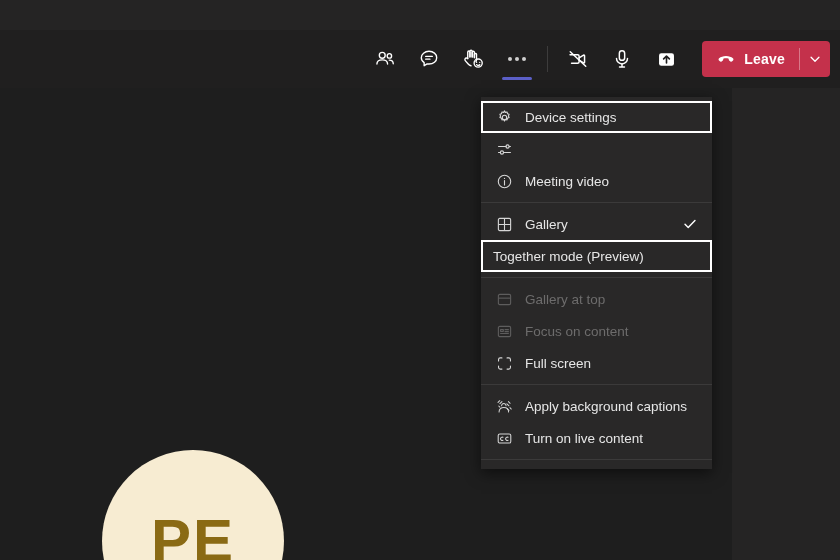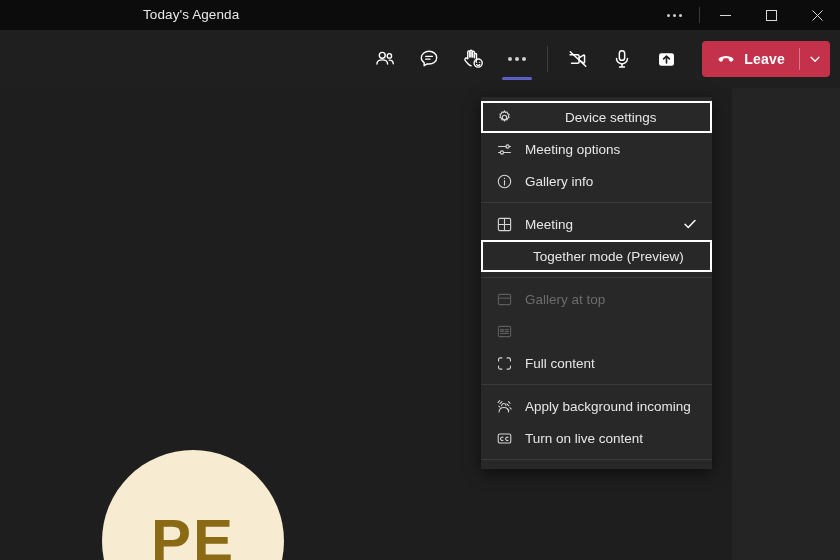--- a/index.html
+++ b/index.html
@@ -133,78 +133,49 @@
     height: 32px;
     padding: 0 14px 0 12px;
     color: #e6e6e6;
     font-size: 13.5px;
     white-space: nowrap;
   }
   .menu-item.focused {
     outline: 2px solid #ffffff;
     outline-offset: -2px;
     background: #292828;
-    gap: 40px;
   }
   .menu-item.disabled { color: #6d6c6c; pointer-events: none; }
   .menu-item .mi-icon {
     width: 22px; height: 20px;
     margin-right: 10px;
     display: flex; align-items: center; justify-content: center;
     flex: 0 0 22px;
     color: #d6d6d6;
   }
   .menu-item.disabled .mi-icon { color: #5e5d5d; }
   .menu-item .mi-label { flex: 1; }
-  .menu-item.no-icon .mi-label { padding-left: 0; margin-left: 40px; }
+  .menu-item.no-icon .mi-label { padding-left: 0; }
   .menu-item .mi-check {
     margin-left: auto;
     display: flex; align-items: center;
     color: #ffffff;
   }
   .menu-sep {
     height: 1px;
     background: #3b3a3a;
     margin: 5px 0;
   }
   svg { display: block; }
 </style>
 </head>
 <body>
 
 <div id="app">
 
-  <div class="titlebar">
-    <div class="titlebar-title">Today's Agenda</div>
-    <div class="win-controls">
-      <div class="win-btn">
-        <span class="dots-3">
-            <i></i>
-            <i></i>
-            <i></i>
-          </span>
-      </div>
-      <div class="win-sep"></div>
-      <div class="win-btn">
-        <svg width="11" height="11" viewBox="0 0 11 11">
-          <rect x="0" y="5" width="11" height="1" fill="#d8d8d8"></rect>
-        </svg>
-      </div>
-      <div class="win-btn">
-        <svg width="11" height="11" viewBox="0 0 11 11">
-          <rect x="0.5" y="0.5" width="10" height="10" fill="none" stroke="#d8d8d8" stroke-width="1"></rect>
-        </svg>
-      </div>
-      <div class="win-btn close">
-        <svg width="11" height="11" viewBox="0 0 11 11">
-          <path d="M0.5 0.5 L10.5 10.5 M10.5 0.5 L0.5 10.5" stroke="#d8d8d8" stroke-width="1" fill="none"></path>
-        </svg>
-      </div>
-    </div>
-  </div>
 
   <div class="toolbar">
     <div class="tb-group">
 
       <div class="tb-btn">
         <svg width="22" height="22" viewBox="0 0 24 24" fill="none" stroke="#fff" stroke-width="1.5" stroke-linecap="round" stroke-linejoin="round">
           <circle cx="9" cy="8" r="3.2"></circle>
           <path d="M3.2 17.5c0-2.9 2.6-4.5 5.8-4.5s5.8 1.6 5.8 4.5"></path>
           <circle cx="16.8" cy="8.6" r="2.4"></circle>
           <path d="M16.6 13.2c2.6 0 4.4 1.5 4.4 4.1"></path>
@@ -301,44 +272,43 @@
 
     <div class="menu-item">
       <span class="mi-icon">
         <svg width="17" height="17" viewBox="0 0 20 20" fill="none" stroke="currentColor" stroke-width="1.3" stroke-linecap="round" stroke-linejoin="round">
           <path d="M3 6.5h9M15.5 6.5h1.5"></path>
           <circle cx="13.6" cy="6.5" r="1.9"></circle>
           <path d="M3 13.5h2.2M8.8 13.5h8.2"></path>
           <circle cx="7" cy="13.5" r="1.9"></circle>
         </svg>
       </span>
-      <span class="mi-label">Meeting options</span>
     </div>
 
     <div class="menu-item">
       <span class="mi-icon">
         <svg width="17" height="17" viewBox="0 0 20 20" fill="none" stroke="currentColor" stroke-width="1.3" stroke-linecap="round" stroke-linejoin="round">
           <circle cx="10" cy="10" r="7.3"></circle>
           <path d="M10 9v5"></path>
           <circle cx="10" cy="6.4" r="0.75" fill="currentColor" stroke="none"></circle>
         </svg>
       </span>
-      <span class="mi-label">Gallery info</span>
+      <span class="mi-label">Meeting video</span>
     </div>
 
     <div class="menu-sep"></div>
 
     <div class="menu-item">
       <span class="mi-icon">
         <svg width="17" height="17" viewBox="0 0 20 20" fill="none" stroke="currentColor" stroke-width="1.3" stroke-linejoin="round">
           <rect x="2.8" y="2.8" width="14.4" height="14.4" rx="1.6"></rect>
           <path d="M10 2.8v14.4M2.8 10h14.4"></path>
         </svg>
       </span>
-      <span class="mi-label">Meeting</span>
+      <span class="mi-label">Gallery</span>
       <span class="mi-check">
         <svg width="16" height="16" viewBox="0 0 18 18" fill="none" stroke="currentColor" stroke-width="1.6" stroke-linecap="round" stroke-linejoin="round">
           <path d="M3.4 9.4 L7 13 L14.6 5"></path>
         </svg>
       </span>
     </div>
 
     <div class="menu-item focused no-icon">
       <span class="mi-label">Together mode (Preview)</span>
     </div>
@@ -356,45 +326,46 @@
     </div>
 
     <div class="menu-item disabled">
       <span class="mi-icon">
         <svg width="17" height="17" viewBox="0 0 20 20" fill="none" stroke="currentColor" stroke-width="1.3" stroke-linejoin="round" stroke-linecap="round">
           <rect x="2.8" y="4" width="14.4" height="12" rx="1.6"></rect>
           <path d="M5.4 7.6h3.2v2.2H5.4z"></path>
           <path d="M10.6 7.8h4M10.6 10.2h4M5.4 12.4h9.2"></path>
         </svg>
       </span>
+      <span class="mi-label">Focus on content</span>
     </div>
 
     <div class="menu-item">
       <span class="mi-icon">
         <svg width="17" height="17" viewBox="0 0 20 20" fill="none" stroke="currentColor" stroke-width="1.3" stroke-linecap="round" stroke-linejoin="round">
           <path d="M3 7V5.2A1.9 1.9 0 0 1 4.9 3.4H7"></path>
           <path d="M13 3.4h2.1A1.9 1.9 0 0 1 17 5.2V7"></path>
           <path d="M17 13v1.8a1.9 1.9 0 0 1-1.9 1.8H13"></path>
           <path d="M7 16.6H4.9A1.9 1.9 0 0 1 3 14.8V13"></path>
         </svg>
       </span>
-      <span class="mi-label">Full content</span>
+      <span class="mi-label">Full screen</span>
     </div>
 
     <div class="menu-sep"></div>
 
     <div class="menu-item">
       <span class="mi-icon">
         <svg width="17" height="17" viewBox="0 0 20 20" fill="none" stroke="currentColor" stroke-width="1.2" stroke-linecap="round">
           <path d="M6.6 9.1a2.6 2.6 0 1 1 5.2 0"></path>
           <path d="M3.6 16.4c0-3.2 2.5-5.2 5.6-5.2s5.6 2 5.6 5.2"></path>
           <path d="M2.4 5.2l2-2M4.6 6.6l2.4-2.4M14.6 4.2l2 2M12.8 6.8l2.4 2.4M16.4 11.4l1.6 1.6M13.4 12.8l1.8 1.8M3.2 9.4l1.4 1.4"></path>
         </svg>
       </span>
-      <span class="mi-label">Apply background incoming</span>
+      <span class="mi-label">Apply background captions</span>
     </div>
 
     <div class="menu-item">
       <span class="mi-icon">
         <svg width="17" height="17" viewBox="0 0 20 20" fill="none" stroke="currentColor" stroke-width="1.25" stroke-linejoin="round" stroke-linecap="round">
           <rect x="2.6" y="4.6" width="14.8" height="10.8" rx="2"></rect>
           <path d="M8.2 8.6a2 2 0 0 0-2.9 1.7 2 2 0 0 0 2.9 1.8"></path>
           <path d="M14.2 8.6a2 2 0 0 0-2.9 1.7 2 2 0 0 0 2.9 1.8"></path>
         </svg>
       </span>

